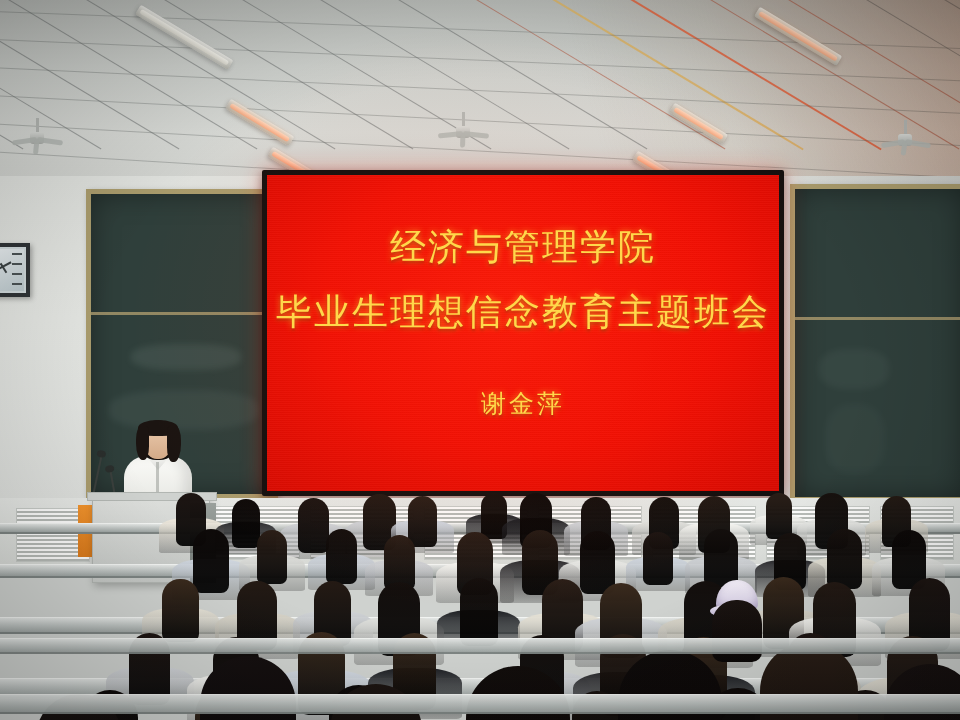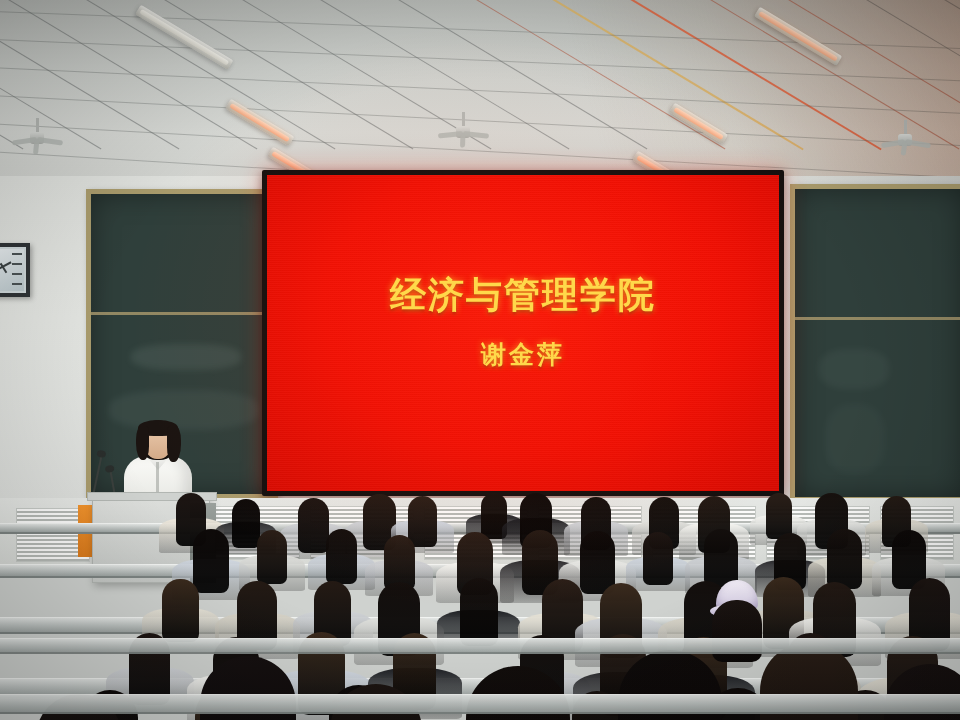--- a/index.html
+++ b/index.html
@@ -96,21 +96,21 @@
     background:radial-gradient(ellipse at 50% 42%, #fb1405 0%, #f20d02 55%, #d80b02 100%);
     overflow:hidden;
     display:flex;flex-direction:column;align-items:center;justify-content:center;
   }
   .screen::after{
     content:"";position:absolute;inset:0;pointer-events:none;
     background:repeating-linear-gradient(180deg,rgba(255,255,255,.05) 0 1px,rgba(0,0,0,.05) 1px 2px);
     opacity:.45;
   }
   .slide-line{
-    color:#ffd84a;font-weight:bold;text-align:center;line-height:1.1;
+    color:#ffd84a;font-weight:normal;text-align:center;line-height:1.1;
     text-shadow:0 0 6px rgba(255,170,40,.85), 0 2px 3px rgba(120,20,0,.6);
     letter-spacing:2px;position:relative;z-index:2;
     font-family:"DejaVu Sans","Liberation Sans",sans-serif;
   }
   .slide-title1{font-size:36px;margin-bottom:26px;}
   .slide-title2{font-size:36px;margin-bottom:58px;}
   .slide-name{font-size:25px;margin-bottom:22px;letter-spacing:3px;}
   .slide-date{font-size:24px;letter-spacing:1px;}
 
   
@@ -283,20 +283,21 @@
   </div>
   <div class="board board-right">
     <div class="rail" style="top:128px;"></div>
     <div class="smudge" style="left:24px;top:160px;width:70px;height:40px;opacity:.55;"></div>
     <div class="smudge" style="left:30px;top:215px;width:60px;height:70px;opacity:.35;"></div>
   </div>
 
   <div class="screen-bezel">
     <div class="screen">
       <div class="slide-line slide-title1">经济与管理学院</div>
+      <div class="slide-line slide-title2">毕业生理想信念教育主题班会</div>
       <div class="slide-line slide-name">谢金萍</div>
     </div>
   </div>
 
   <div class="lowerwall"></div>
   <div class="vent" style="left:16px;top:508px;width:74px;"></div>
   <div class="vent" style="left:196px;top:506px;width:104px;"></div>
   <div class="vent" style="left:310px;top:506px;width:104px;"></div>
   <div class="vent" style="left:424px;top:506px;width:104px;"></div>
   <div class="vent" style="left:538px;top:506px;width:104px;"></div>

